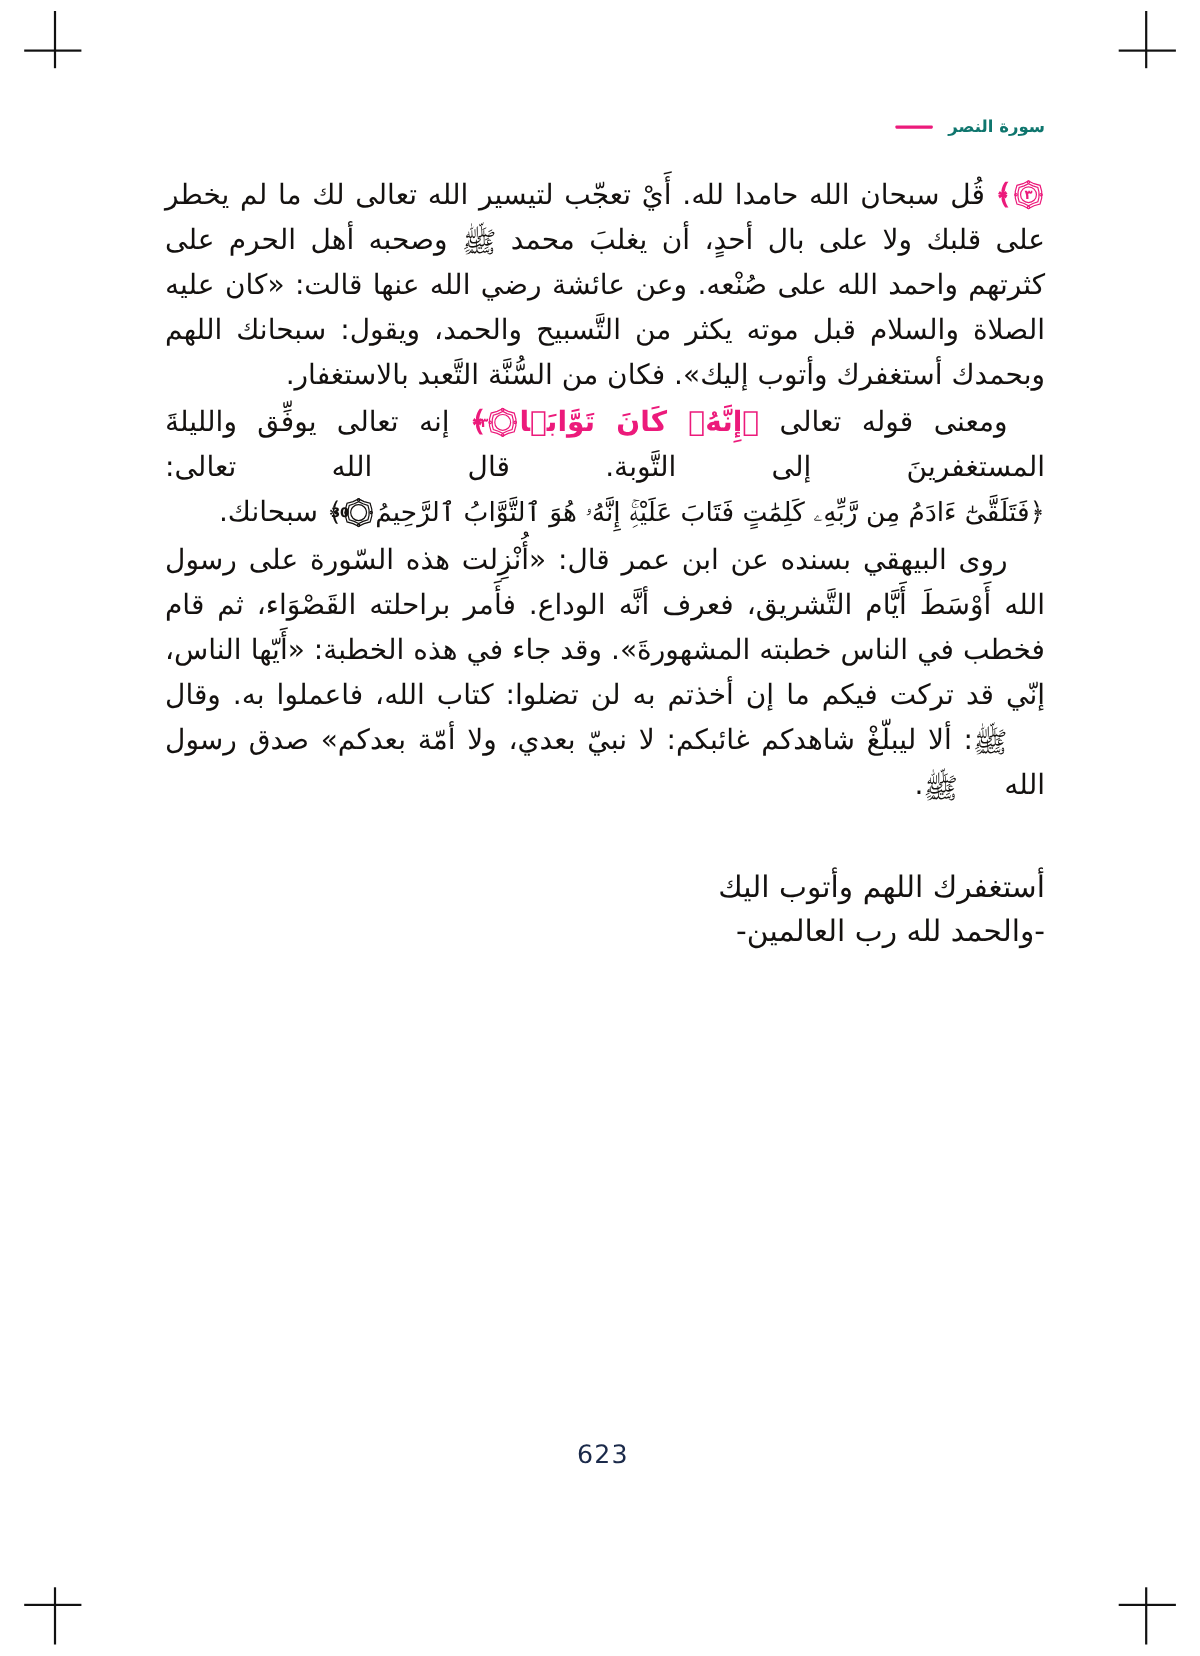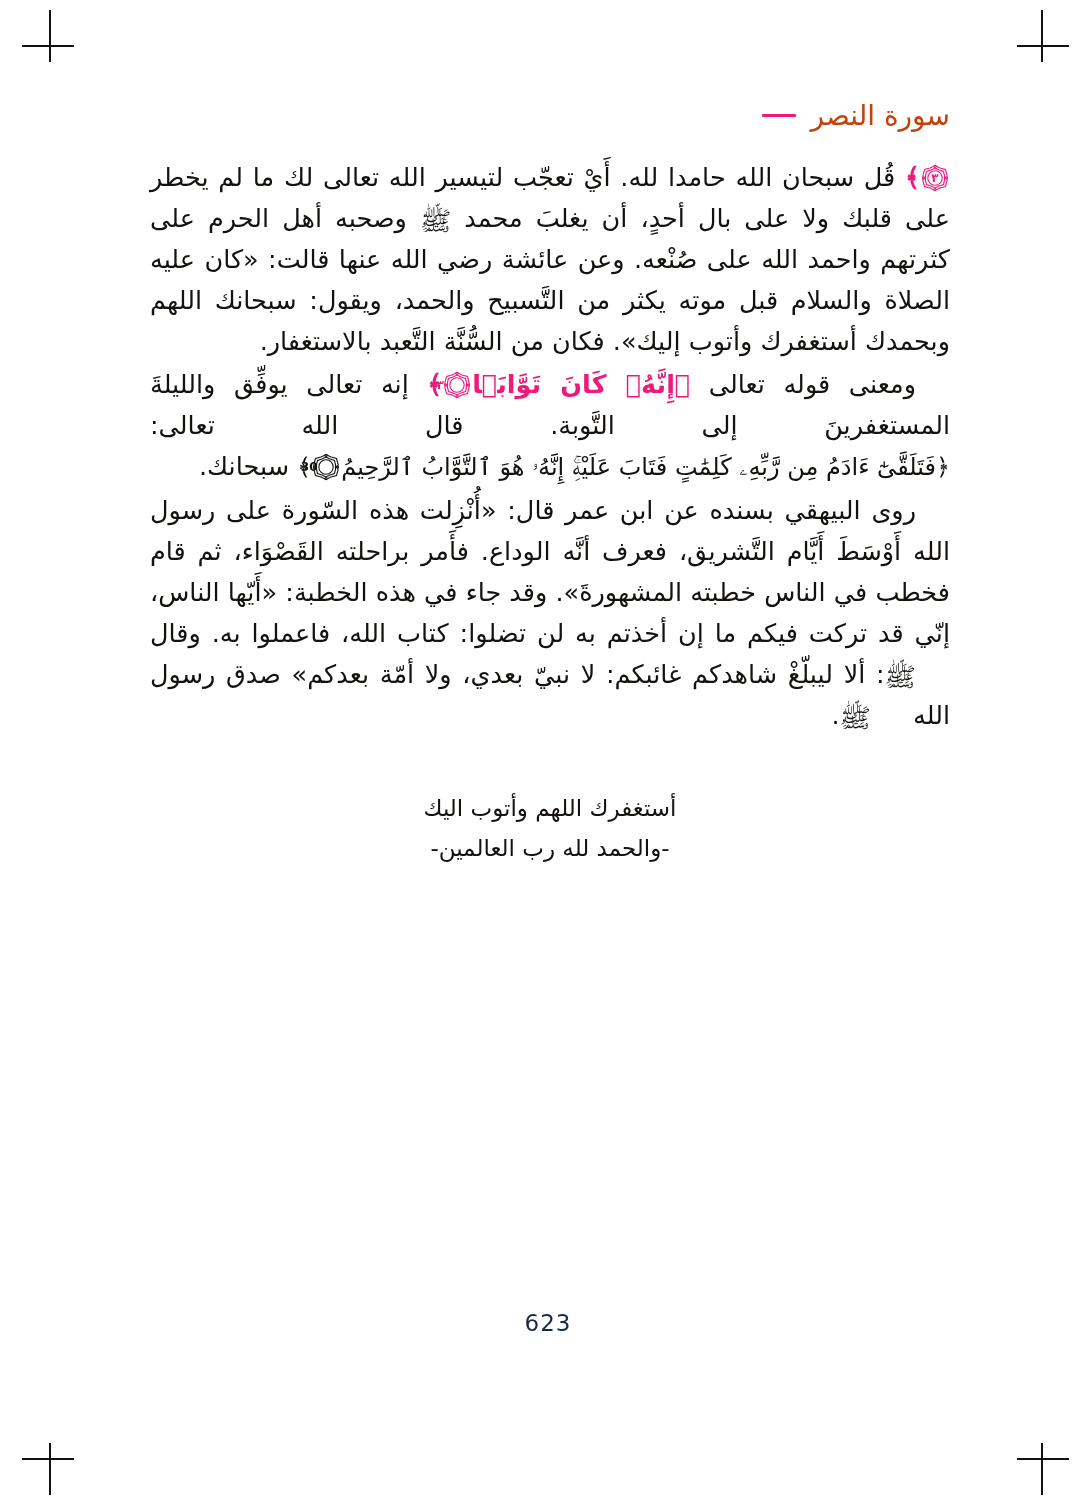--- a/index.html
+++ b/index.html
@@ -42,23 +42,23 @@
   .runhead {
     display: flex;
     flex-direction: row;
     align-items: center;
     justify-content: flex-start;
     gap: 14px;
     height: 40px;
     direction: rtl;
   }
   .runhead-title {
-    color: #c2410c;
-    font-size: 28px;
-    font-weight: 400;
+    color: #0f766e;
+    font-size: 15px;
+    font-weight: 700;
     letter-spacing: 0px;
     white-space: nowrap;
   }
   .runhead-rule {
     width: 34px;
     height: 3px;
     background: #ec1a7b;
     border-radius: 1px;
   }
 
@@ -121,23 +121,22 @@
     font-size: 26px;
     line-height: 1;
     vertical-align: -3px;
     color: #14110f;
   }
 
   
   .closing {
     margin-top: 52px;
     direction: rtl;
-    text-align: center;
-    color: #14110f;
-    font-size: 23px;
+    color: #14110f;
+    font-size: 27px;
     line-height: 40px;
   }
 
   
   .folio {
     position: absolute;
     left: 0;
     right: 4px;
     top: 1215px;
     text-align: center;

